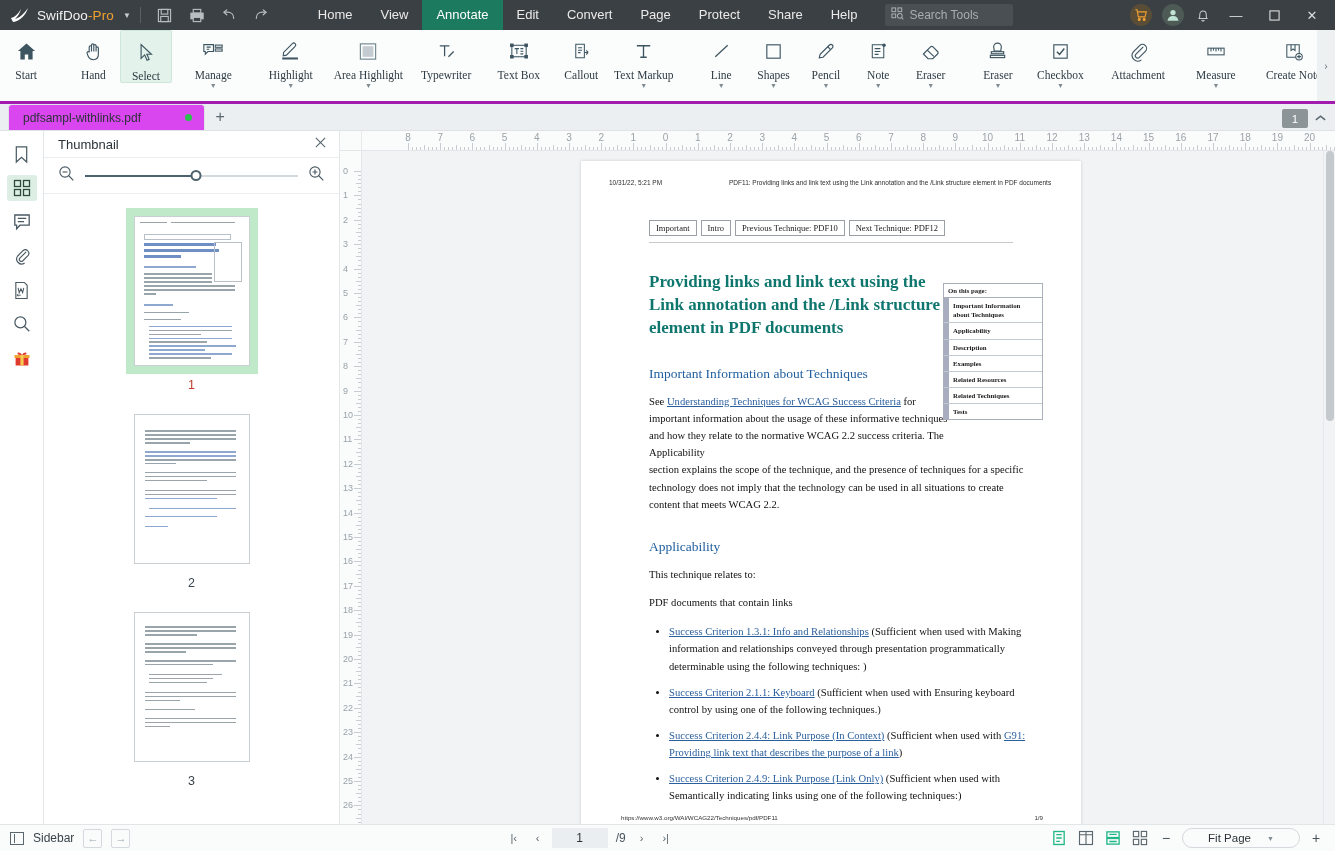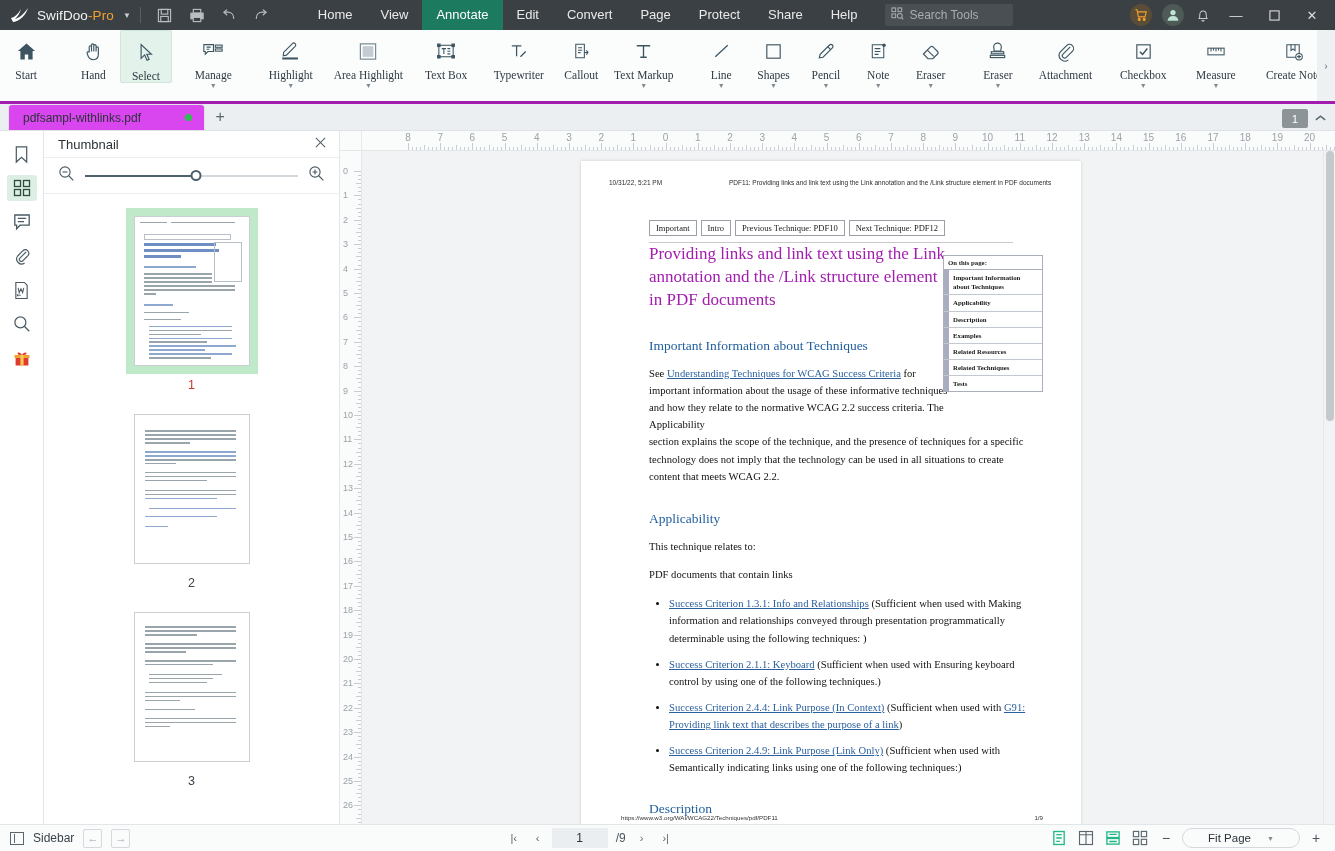--- a/index.html
+++ b/index.html
@@ -166,22 +166,22 @@
   .pg-meta { display: flex; font-size: 6.5px; color: #2c2c2c; font-family: "Liberation Sans", sans-serif; }
   .pg-meta .left { width: 120px; }
   .navbtns { display: flex; gap: 4px; margin: 34px 0 0 40px; }
   .navbtn {
     border: 1px solid #9aa0a6; font-size: 8.5px; padding: 2px 6px; color: #1a1a1a;
     font-family: "Liberation Serif", serif;
   }
   .pg-hr { border-top: 1px solid #c9c9c9; margin: 6px 40px 0 40px; }
   .pg-body { margin: 0 18px 0 40px; position: relative; }
   h1.doc-h1 {
-    font-size: 17px; font-weight: normal; color: #a21caf; line-height: 1.35;
-    margin-top: 0; width: 305px;
+    font-size: 17px; font-weight: bold; color: #0f766e; line-height: 1.35;
+    margin-top: 28px; width: 305px;
   }
   h2.doc-h2 { font-size: 13.5px; font-weight: normal; color: #22609e; margin-top: 26px; }
   p.doc-p { font-size: 10.6px; color: #111; line-height: 1.62; margin-top: 11px; }
   p.doc-p.narrow { width: 305px; }
   a.doc-a { color: #2a5f9e; text-decoration: underline; }
   ul.doc-ul { margin: 12px 0 0 20px; }
   ul.doc-ul li { font-size: 10.6px; color: #111; line-height: 1.62; margin-bottom: 9px; }
   .otp {
     position: absolute; right: -8px; top: 12px; width: 100px;
     border: 1px solid #a9b0bb; background: #fff; font-size: 6.8px;
@@ -398,42 +398,42 @@
             <rect x="3" y="3" width="16" height="16"></rect>
             <rect x="5.4" y="5.4" width="11.2" height="11.2" fill="#c5ccd1" stroke="none"></rect>
           </svg>
       </span>
       <span class="rib-lbl">Area Highlight</span>
       <span class="rib-car">▼</span>
     </div>
 
     <div class="rib-btn wide">
       <span class="rib-ico">
+        <svg width="21" height="21" viewBox="0 0 22 22" fill="none" stroke="#3d5561" stroke-width="1.3">
+            <path d="M4 5 H14 M9 5 V16"></path>
+            <path d="M13 16.5 L18.5 11"></path>
+          </svg>
+      </span>
+      <span class="rib-lbl">Typewriter</span>
+    </div>
+
+    <div class="rib-btn wide">
+      <span class="rib-ico">
         <svg width="22" height="21" viewBox="0 0 22 22" fill="none" stroke="#3d5561" stroke-width="1.1">
             <rect x="3.5" y="4.5" width="15" height="12"></rect>
             <path d="M6.5 8 H11 M8.75 8 V13.5 M12.5 8 H15.5 M12.5 10.8 H15.5 M12.5 13.5 H15.5"></path>
             <rect x="2.2" y="3.2" width="2.6" height="2.6" fill="#3d5561"></rect>
             <rect x="17.2" y="3.2" width="2.6" height="2.6" fill="#3d5561"></rect>
             <rect x="2.2" y="15.2" width="2.6" height="2.6" fill="#3d5561"></rect>
             <rect x="17.2" y="15.2" width="2.6" height="2.6" fill="#3d5561"></rect>
           </svg>
       </span>
       <span class="rib-lbl">Text Box</span>
     </div>
 
-    <div class="rib-btn wide">
-      <span class="rib-ico">
-        <svg width="21" height="21" viewBox="0 0 22 22" fill="none" stroke="#3d5561" stroke-width="1.3">
-            <path d="M4 5 H14 M9 5 V16"></path>
-            <path d="M13 16.5 L18.5 11"></path>
-          </svg>
-      </span>
-      <span class="rib-lbl">Typewriter</span>
-    </div>
-
     <div class="rib-btn">
       <span class="rib-ico">
         <svg width="21" height="21" viewBox="0 0 22 22" fill="none" stroke="#3d5561" stroke-width="1.1">
             <path d="M5 3.5 H14 V17.5 H5 Z"></path>
             <path d="M7.4 7 H11.6 M7.4 9.6 H11.6 M7.4 12.2 H10"></path>
             <path d="M14 12 H18 M18 12 L16 9.8 M18 12 L16 14.2" stroke-width="1.2"></path>
           </svg>
       </span>
       <span class="rib-lbl">Callout</span>
     </div>
@@ -509,38 +509,38 @@
         <svg width="21" height="21" viewBox="0 0 22 22" fill="none" stroke="#3d5561" stroke-width="1.2">
             <path d="M7.5 10.5 C7.5 8 7 7.4 7 6.2 a4 4 0 0 1 8 0 C15 7.4 14.5 8 14.5 10.5 Z"></path>
             <rect x="4.5" y="11.2" width="13" height="2.2"></rect>
             <rect x="3.5" y="15" width="15" height="2.4"></rect>
           </svg>
       </span>
       <span class="rib-lbl">Eraser</span>
       <span class="rib-car">▼</span>
     </div>
 
-    <div class="rib-btn xwide">
-      <span class="rib-ico">
-        <svg width="21" height="21" viewBox="0 0 22 22" fill="none" stroke="#3d5561" stroke-width="1.2">
-            <path d="M16 6.2 L8.4 13.8 a2.4 2.4 0 0 0 3.4 3.4 L18.2 10.8 a4.2 4.2 0 0 0-6-6 L5.6 11.4 a6 6 0 0 0 8.4 8.4"></path>
-          </svg>
-      </span>
-      <span class="rib-lbl">Attachment</span>
-    </div>
-
     <div class="rib-btn wide">
       <span class="rib-ico">
         <svg width="21" height="21" viewBox="0 0 22 22" fill="none" stroke="#3d5561" stroke-width="1.2">
             <rect x="4" y="4" width="14" height="14"></rect>
             <path d="M7.2 11.2 L10 14 L15 7.8" stroke-width="1.5"></path>
           </svg>
       </span>
       <span class="rib-lbl">Checkbox</span>
       <span class="rib-car">▼</span>
+    </div>
+
+    <div class="rib-btn xwide">
+      <span class="rib-ico">
+        <svg width="21" height="21" viewBox="0 0 22 22" fill="none" stroke="#3d5561" stroke-width="1.2">
+            <path d="M16 6.2 L8.4 13.8 a2.4 2.4 0 0 0 3.4 3.4 L18.2 10.8 a4.2 4.2 0 0 0-6-6 L5.6 11.4 a6 6 0 0 0 8.4 8.4"></path>
+          </svg>
+      </span>
+      <span class="rib-lbl">Attachment</span>
     </div>
 
     <div class="rib-btn wide">
       <span class="rib-ico">
         <svg width="22" height="21" viewBox="0 0 22 22" fill="none" stroke="#3d5561" stroke-width="1.1">
             <rect x="2.5" y="7.5" width="17" height="7"></rect>
             <path d="M5.8 7.5 V11 M8.4 7.5 V10 M11 7.5 V11 M13.6 7.5 V10 M16.2 7.5 V11"></path>
           </svg>
       </span>
       <span class="rib-lbl">Measure</span>

